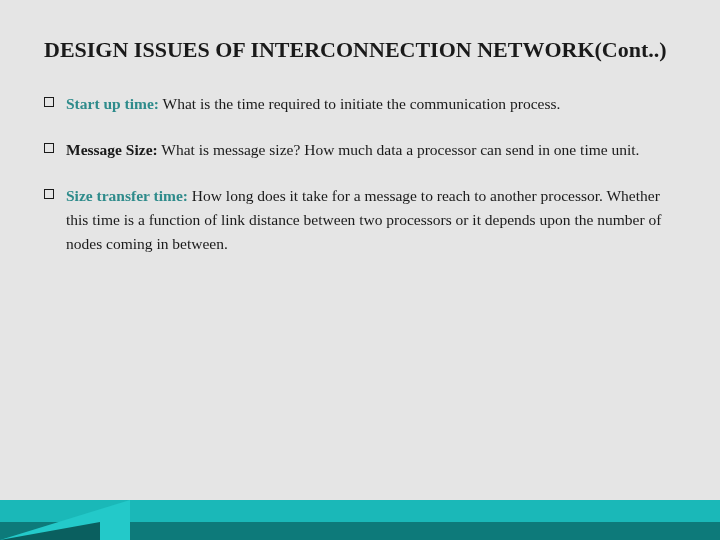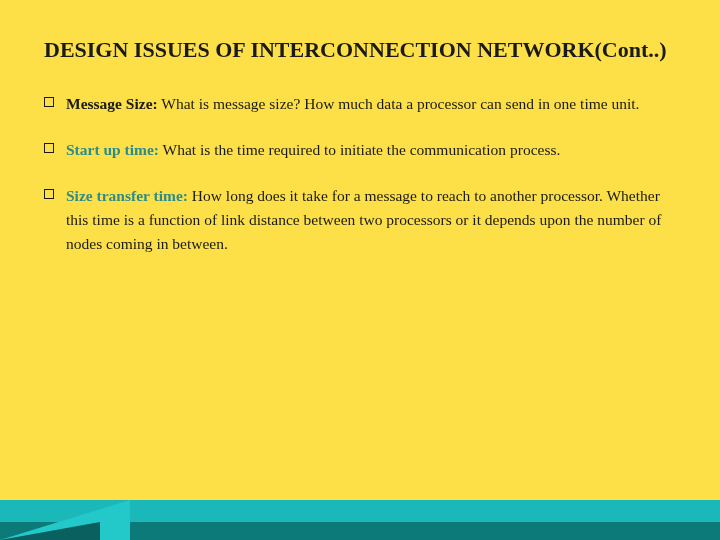--- a/index.html
+++ b/index.html
@@ -13,21 +13,21 @@
       height: 540px;
       background: #ffffff;
       font-family: 'Times New Roman', Times, serif;
       overflow: hidden;
       position: relative;
     }
 
     .slide {
       width: 720px;
       height: 540px;
-      background: #fde047;
+      background: #e5e5e5;
       position: relative;
       padding: 36px 44px 64px 44px;
     }
 
     .title {
       font-size: 22px;
       font-weight: bold;
       color: #1a1a1a;
       margin-bottom: 28px;
       line-height: 1.25;
@@ -94,30 +94,30 @@
 
   <div class="title">
     <span>DESIGN ISSUES OF INTERCONNECTION NETWORK(Cont..)</span>
   </div>
 
   <ul class="bullet-list">
 
     <li class="bullet-item">
       <span class="bullet-square"></span>
       <span class="bullet-text">
-        <span class="term-bold">Message Size:</span>
-        <span> What is message size? How much data a processor can send in one time unit.</span>
+        <span class="term-color">Start up time:</span>
+        <span> What is the time required to initiate the communication process.</span>
       </span>
     </li>
 
     <li class="bullet-item">
       <span class="bullet-square"></span>
       <span class="bullet-text">
-        <span class="term-color">Start up time:</span>
-        <span> What is the time required to initiate the communication process.</span>
+        <span class="term-bold">Message Size:</span>
+        <span> What is message size? How much data a processor can send in one time unit.</span>
       </span>
     </li>
 
     <li class="bullet-item">
       <span class="bullet-square"></span>
       <span class="bullet-text">
         <span class="term-color">Size transfer time:</span>
         <span> How long does it take for a message to reach to another processor. Whether this time is a function of link distance between two processors or it depends upon the number of nodes coming in between.</span>
       </span>
     </li>

